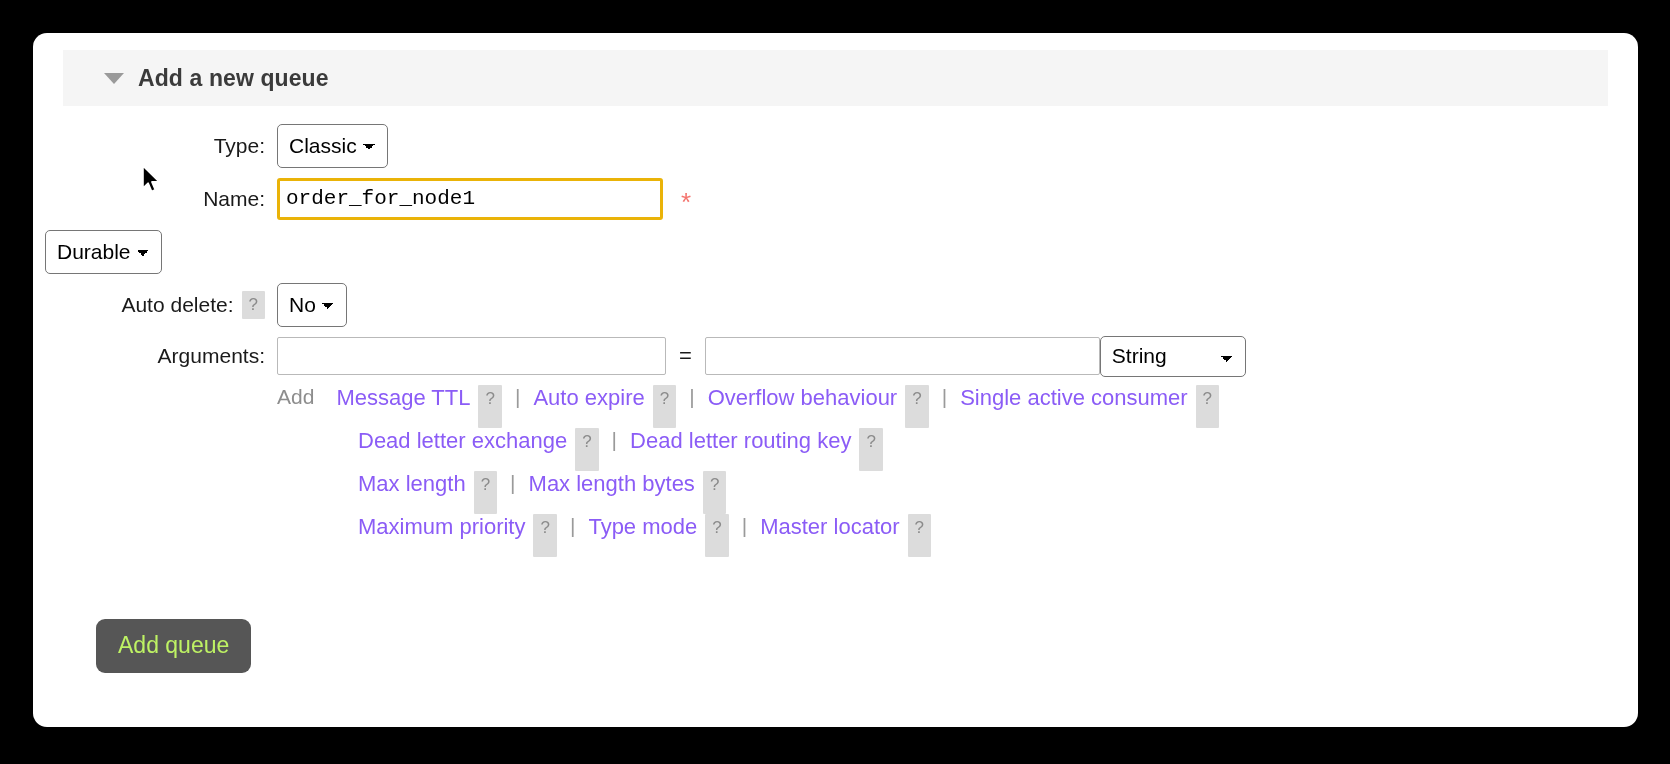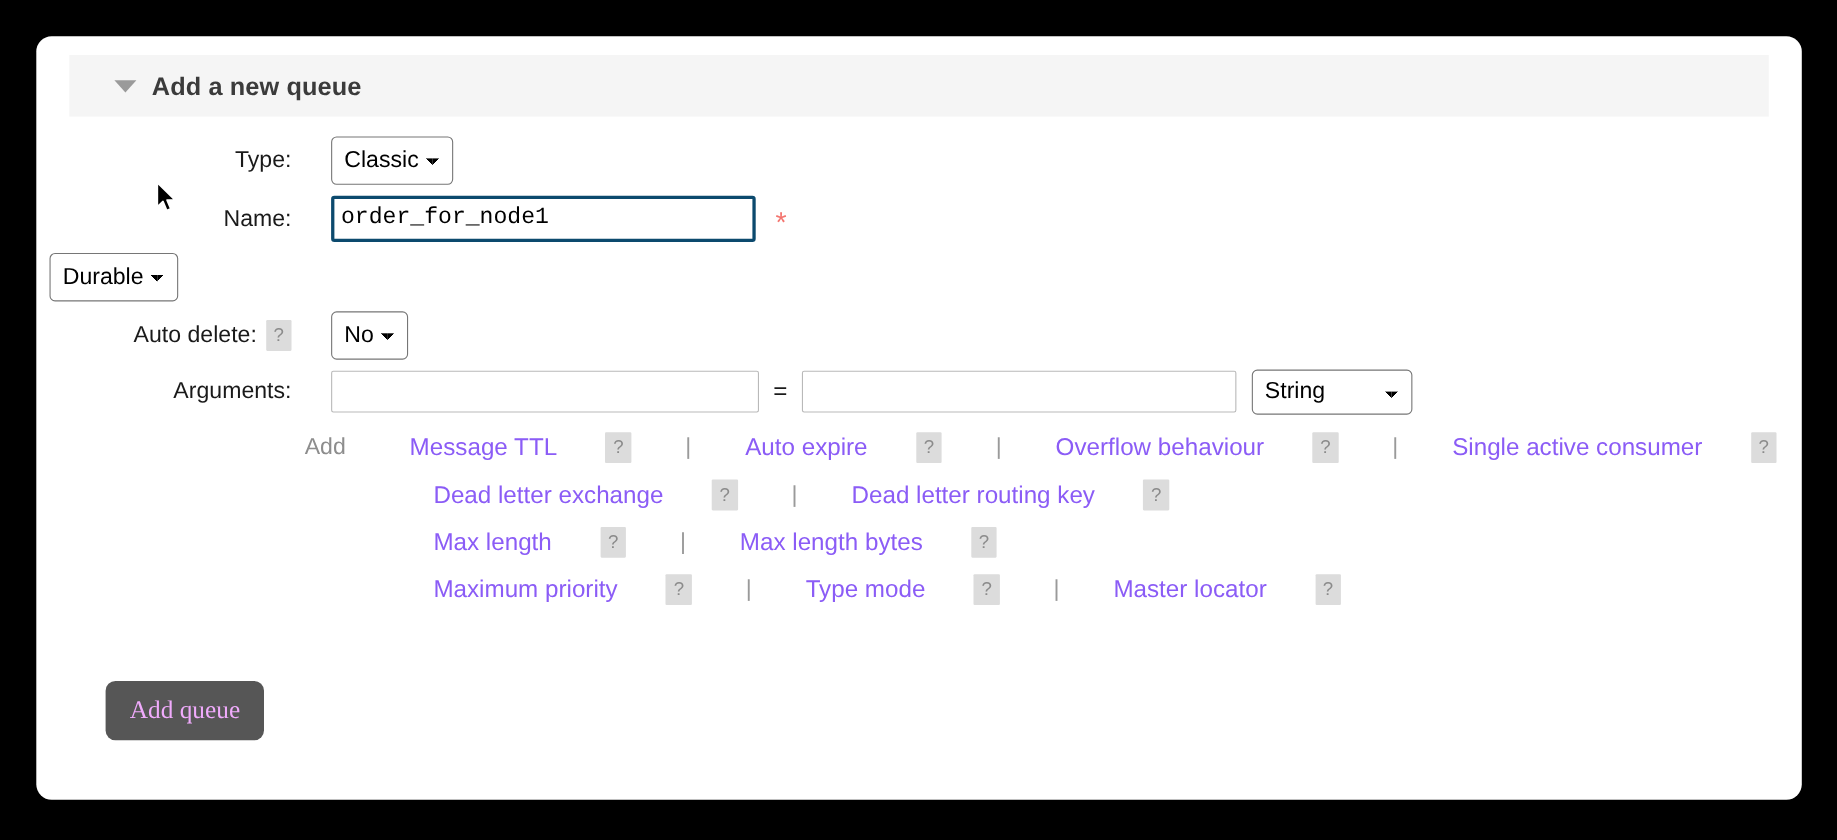--- a/index.html
+++ b/index.html
@@ -71,21 +71,20 @@
     position: absolute;
     left: 0;
     top: 86px;
     width: 100%;
   }
 
   .form-row {
     display: flex;
     align-items: center;
     height: 53px;
-    gap: 24px;
   }
   .form-row.args-row { height: 50px; }
 
   .lbl-cell {
     width: 232px;
     flex: none;
     display: flex;
     align-items: center;
     justify-content: flex-end;
     padding-right: 0px;
@@ -144,21 +143,21 @@
   select.sel.wide { padding-right: 34px; }
 
   
   input.name-input {
     width: 386px;
     height: 42px;
     box-sizing: border-box;
     font-family: "Liberation Mono", monospace;
     font-size: 21px;
     color: #000000;
-    border: 3px solid #0c4a6e;
+    border: 3px solid #eab308;
     border-radius: 3px;
     padding: 2px 6px 3px 6px;
     outline: none;
     background: #ffffff;
     caret-color: #000;
   }
   .req-star {
     color: #f4756f;
     font-size: 26px;
     margin-left: 18px;
@@ -182,34 +181,32 @@
   input.arg-key { width: 389px; }
   input.arg-val { width: 395px; }
   .eq {
     font-size: 22px;
     color: #1a1a1a;
     margin: 0 13px;
   }
   select.type-sel {
     width: 146px;
     height: 41px;
-    margin-left: 14px;
+    margin-left: 0;
   }
 
   
   .presets {
     margin-top: 4px;
     padding-left: 232px;
   }
   .preset-line {
     display: flex;
-    align-items: center;
     height: 43px;
     padding-left: 12px;
-    gap: 36px;
   }
   .add-word {
     font-size: 21px;
     color: #8d8d8d;
     margin-right: 22px;
     white-space: nowrap;
   }
   .add-spacer {
     display: inline-block;
     width: 81px;
@@ -228,23 +225,23 @@
     margin: 0 13px;
   }
 
   
   .btn-row {
     position: absolute;
     left: 63px;
     top: 586px;
   }
   .add-queue-btn {
-    font-family: Liberation Serif, serif;
+    font-family: Liberation Sans, sans-serif;
     font-size: 23px;
-    color: #f0abfc;
+    color: #bef264;
     background: #565656;
     border: none;
     border-radius: 9px;
     padding: 14px 22px 15px 22px;
     cursor: pointer;
     line-height: 1.1;
   }
 
   
   .cursor {

